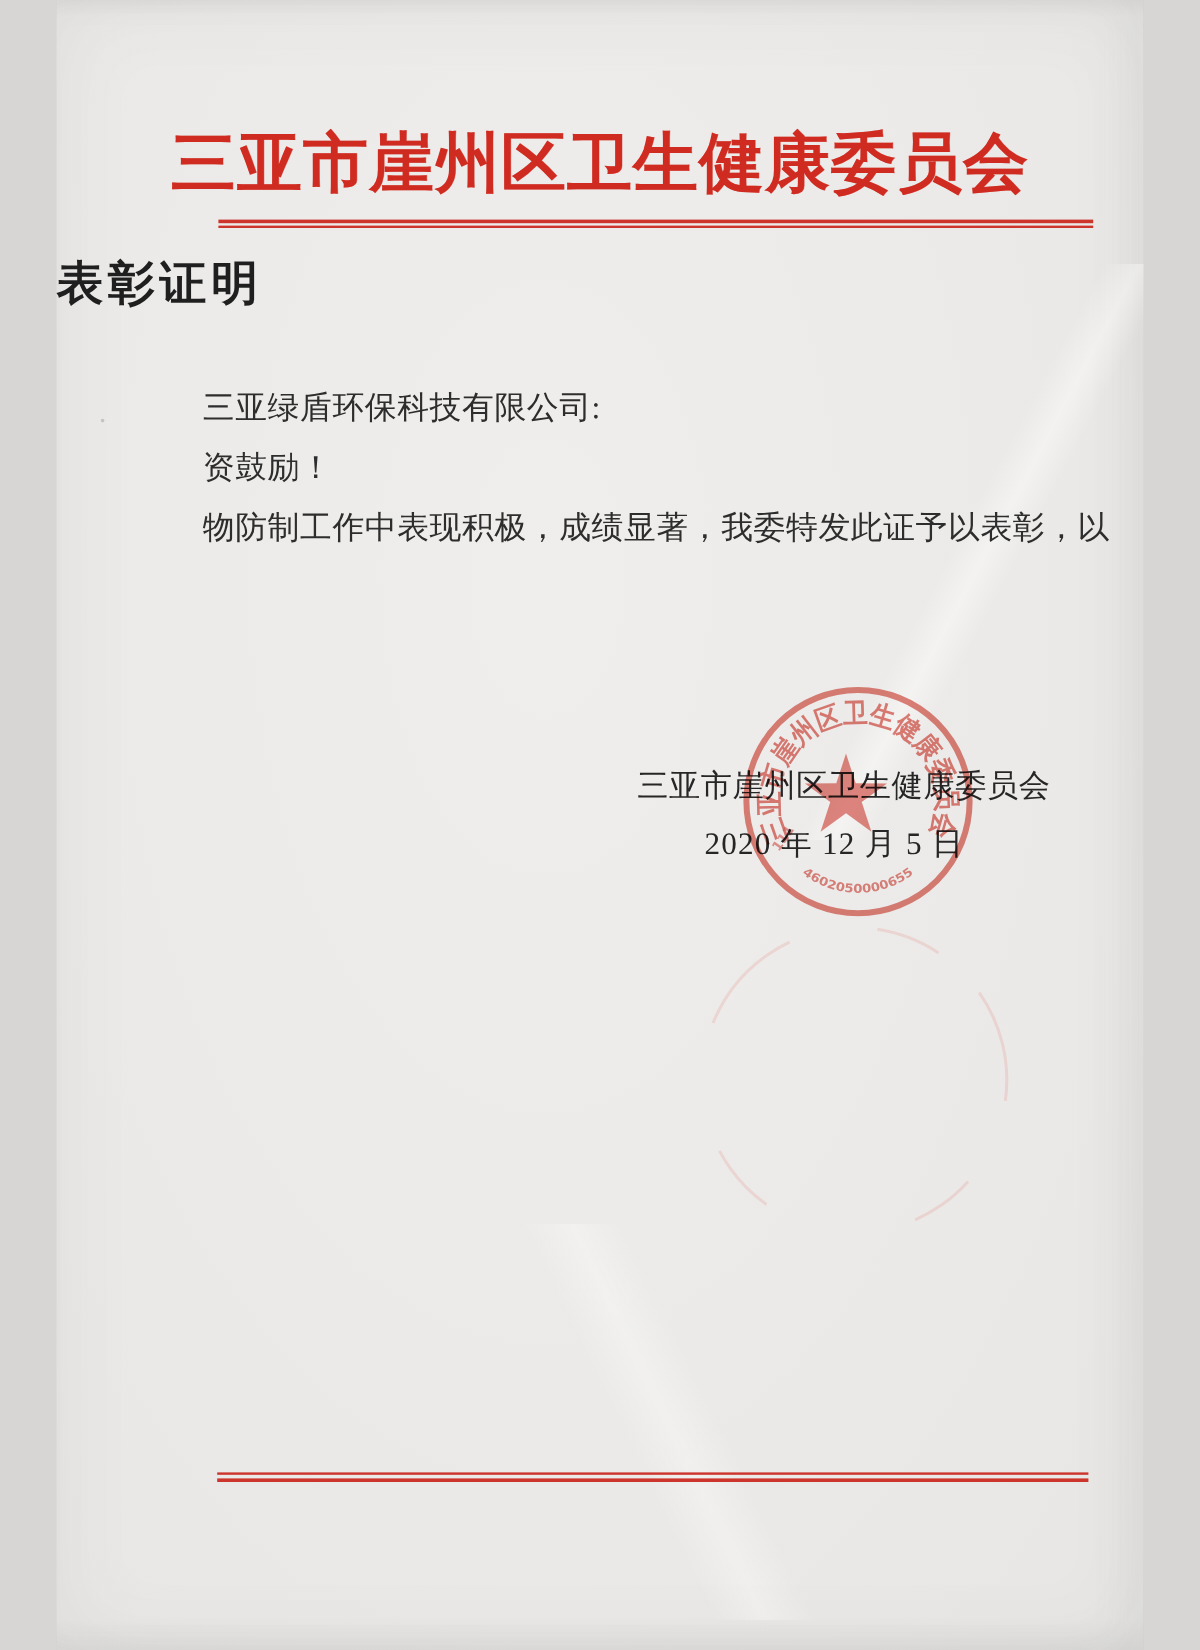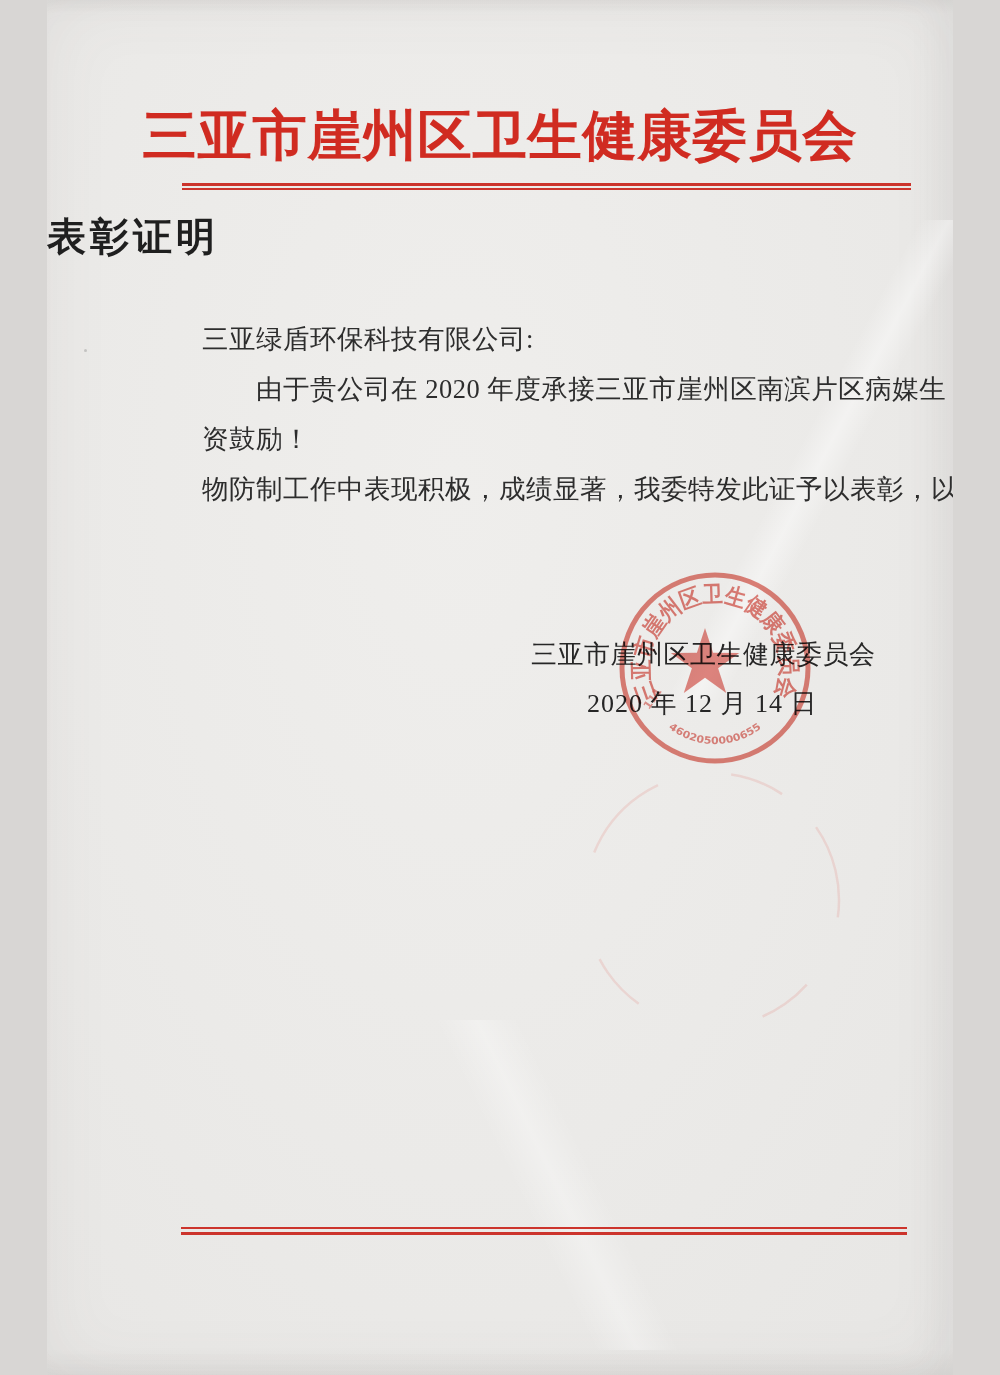--- a/index.html
+++ b/index.html
@@ -91,21 +91,20 @@
   .body-block {
     position: absolute; left: 122px; top: 314px; width: 762px;
     z-index: 1;
     color: #2d2d2d;
     font-size: 26.5px;
     letter-spacing: 0.5px;
   }
   .body-line {
     height: 50px; line-height: 50px;
     white-space: nowrap;
-    margin-left: 33px;
   }
   .body-line.indent { padding-left: 54px; }
 
   
   .signature-line {
     position: absolute; left: 484px; top: 638px;
     z-index: 1;
     font-size: 26px; line-height: 34px;
     letter-spacing: 0.5px;
     color: #262626;
@@ -154,27 +153,26 @@
   <div class="rule rule-top">
     <div class="r1"></div>
       <div class="rgap"></div>
       <div class="r2"></div>
   </div>
 
   <div class="doc-title">表彰证明</div>
 
   <div class="body-block">
     <div class="body-line">三亚绿盾环保科技有限公司:</div>
-    <div class="body-line indent">由于贵公司在 2020 年度承接三亚市崖州区南滨片区病媒生</div>
     <div class="body-line">资鼓励！</div>
     <div class="body-line">物防制工作中表现积极，成绩显著，我委特发此证予以表彰，以</div>
   </div>
 
   <div class="signature-line">三亚市崖州区卫生健康委员会</div>
-  <div class="date-line">2020 年 12 月 14 日</div>
+  <div class="date-line">2020 年 12 月 5 日</div>
 
   <svg class="seal" viewBox="0 0 192 192">
     <defs>
       <path id="seal-arc-top" d="M 38.85 129 A 66 66 0 1 1 153.15 129" fill="none"></path>
       <path id="seal-arc-bottom" d="M 47.1 154.2 A 76 76 0 0 0 144.9 154.2" fill="none"></path>
       <filter id="seal-soften" x="-10%" y="-10%" width="120%" height="120%">
         <feGaussianBlur stdDeviation="0.45"></feGaussianBlur>
       </filter>
     </defs>
     <g filter="url(#seal-soften)">

